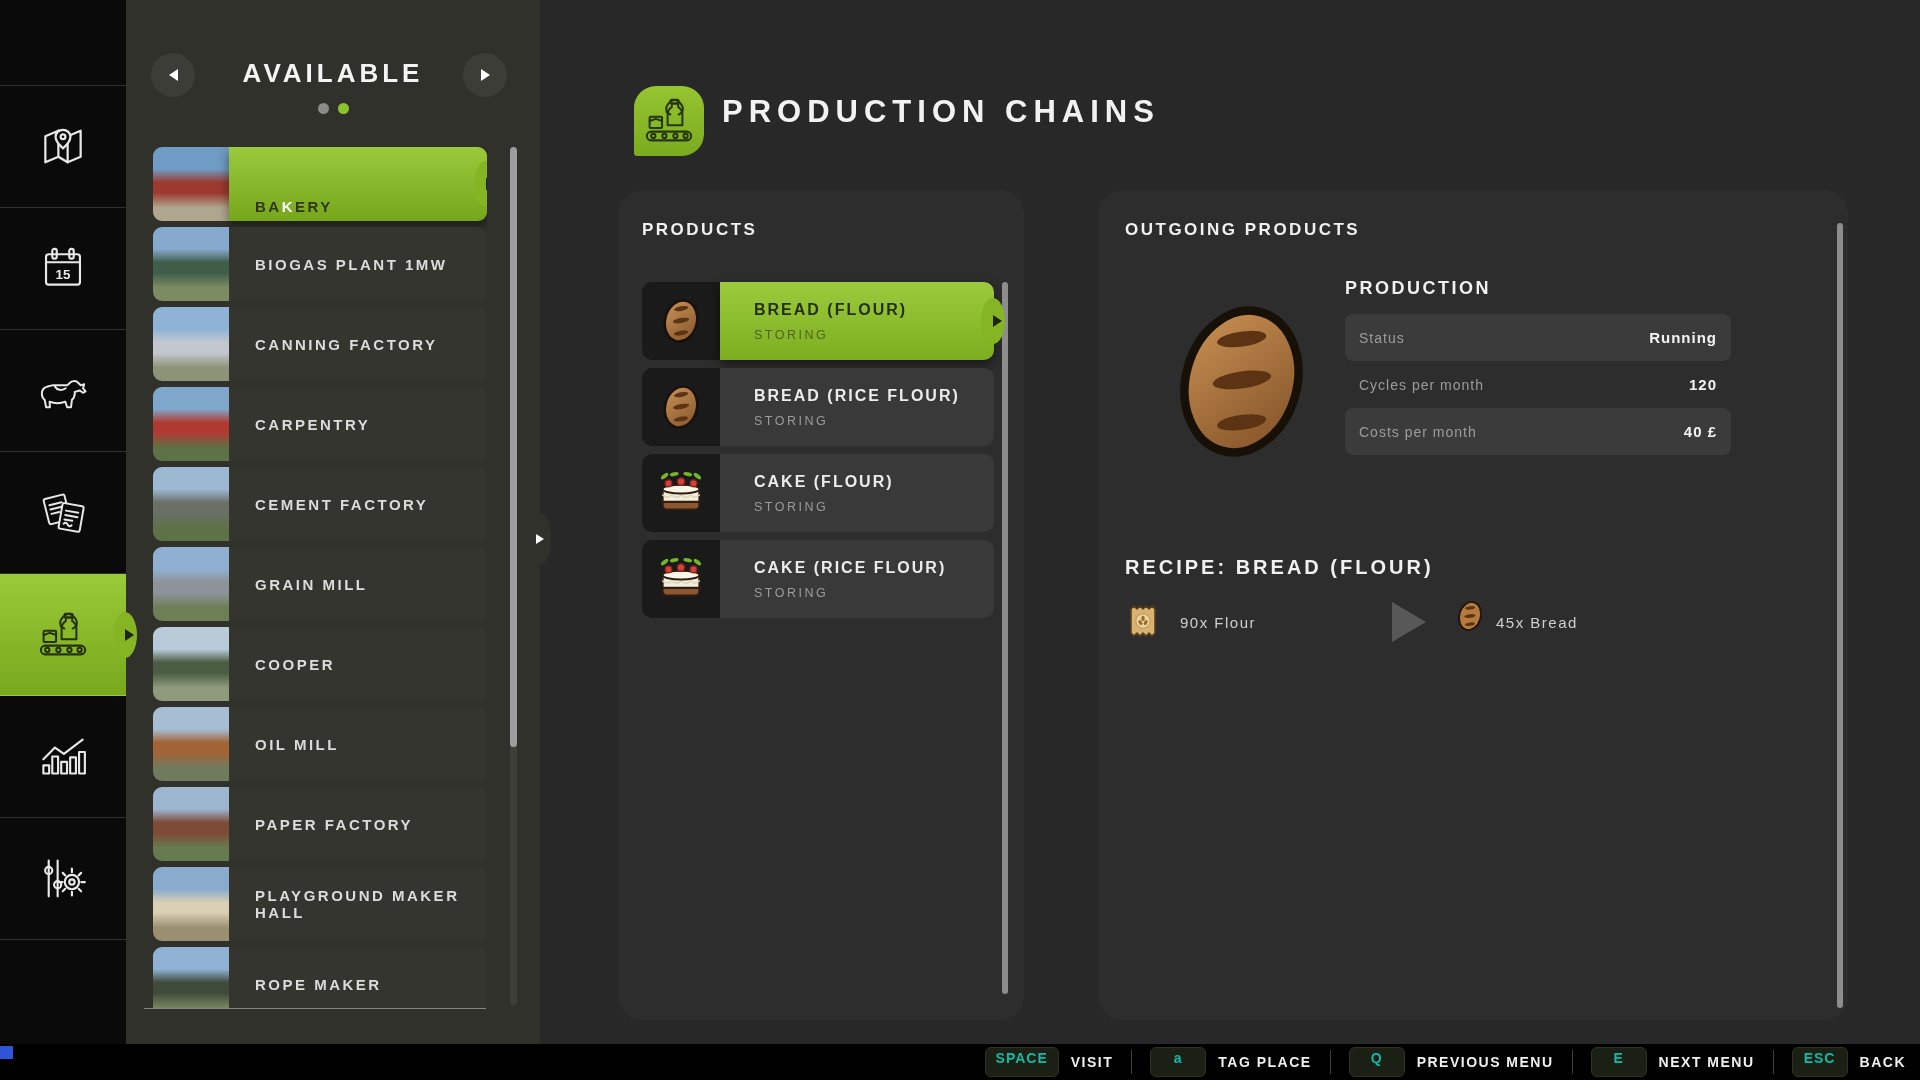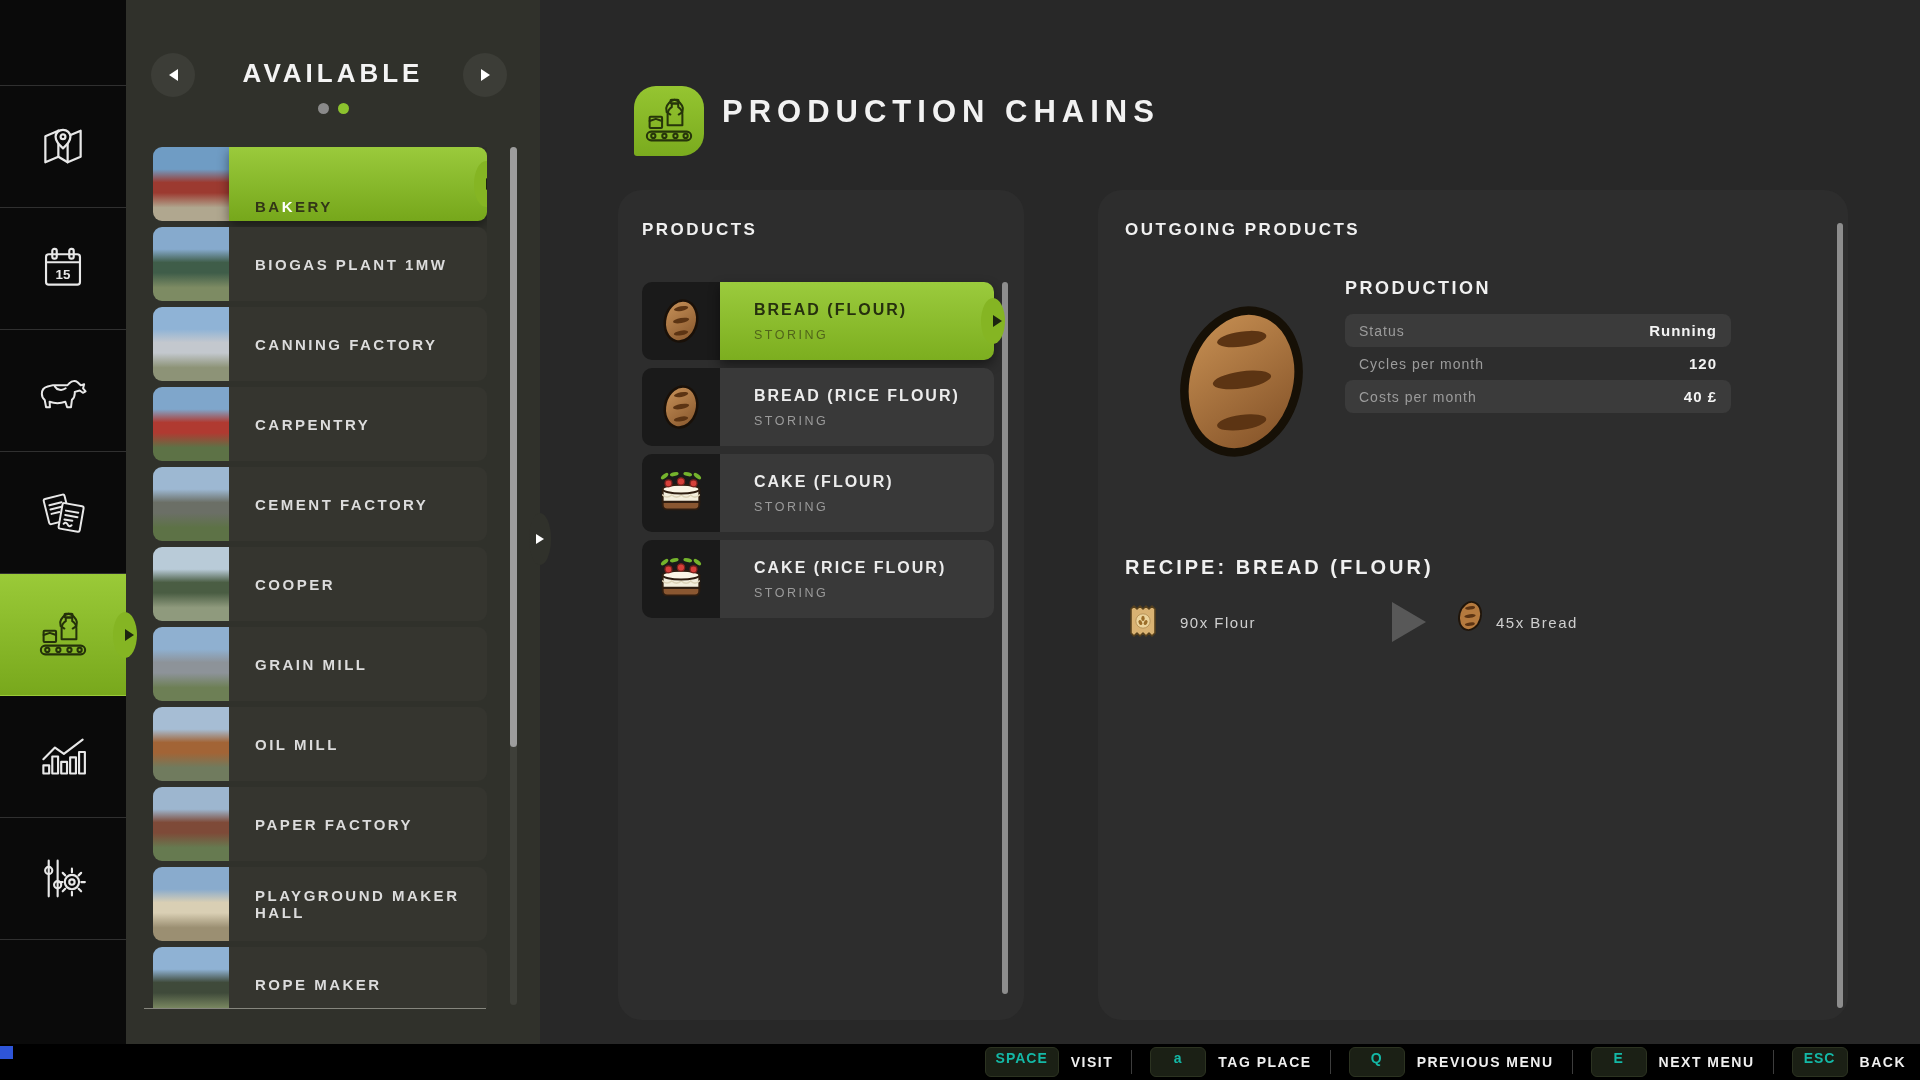--- a/index.html
+++ b/index.html
@@ -75,21 +75,21 @@
   .p-item.selected .p-label{color:#26300e;}
   .p-item.selected .p-status{color:#50641a;}
   .p-scroll{position:absolute;right:16px;top:92px;width:6px;height:712px;background:#8d8d8d;border-radius:3px;}
 
   .outgoing{left:1098px;top:190px;width:750px;height:830px;}
   .outgoing .panel-title{left:27px;top:30px;}
   .big-bread{position:absolute;left:52px;top:100px;width:183px;height:183px;}
   .prod-title{position:absolute;left:247px;top:88px;margin:0;font-size:18px;font-weight:bold;
               letter-spacing:2.5px;color:#f0f0f0;}
   .t-table{position:absolute;left:247px;top:124px;width:386px;}
-  .t-row{display:flex;align-items:center;justify-content:space-between;height:33px;padding:0 14px;border-radius:8px;}
+  .t-row{display:flex;align-items:center;justify-content:space-between;height:33px;padding:7px 14px;border-radius:8px;}
   .t-row.shaded{background:#3b3b3b;}
   .t-label{font-size:14px;letter-spacing:1px;color:#9c9c9c;}
   .t-value{font-size:15px;font-weight:bold;letter-spacing:1px;color:#f3f3f3;}
   .recipe-title{position:absolute;left:27px;top:366px;margin:0;font-size:20px;font-weight:bold;
                 letter-spacing:3px;color:#f0f0f0;}
   .recipe-row{position:absolute;left:0;top:404px;width:100%;height:60px;}
   .r-flour{position:absolute;left:30px;top:8px;}
   .r-in{position:absolute;left:82px;top:20px;font-size:15px;letter-spacing:1.5px;color:#cfcfcf;}
   .r-arrow{position:absolute;left:292px;top:6px;}
   .r-bread{position:absolute;left:352px;top:2px;}
@@ -244,29 +244,29 @@
             <span class="b-label">CARPENTRY</span>
           </div>
         </div>
         <div class="b-item">
           <div class="b-thumb" style="background: linear-gradient(rgb(157, 184, 210) 0%, rgb(157, 184, 210) 30%, rgb(107, 111, 102) 48%, rgb(107, 111, 102) 62%, rgb(93, 114, 70) 82%, rgb(93, 114, 70) 100%);"></div>
           <div class="b-body">
             <span class="b-label">CEMENT FACTORY</span>
           </div>
         </div>
         <div class="b-item">
+          <div class="b-thumb" style="background: linear-gradient(rgb(143, 176, 208) 0%, rgb(143, 176, 208) 30%, rgb(141, 147, 153) 48%, rgb(141, 147, 153) 62%, rgb(109, 127, 85) 82%, rgb(109, 127, 85) 100%);"></div>
+          <div class="b-body">
+            <span class="b-label">GRAIN MILL</span>
+          </div>
+        </div>
+        <div class="b-item">
           <div class="b-thumb" style="background: linear-gradient(rgb(185, 203, 216) 0%, rgb(185, 203, 216) 30%, rgb(74, 93, 67) 48%, rgb(74, 93, 67) 62%, rgb(143, 154, 125) 82%, rgb(143, 154, 125) 100%);"></div>
           <div class="b-body">
             <span class="b-label">COOPER</span>
-          </div>
-        </div>
-        <div class="b-item">
-          <div class="b-thumb" style="background: linear-gradient(rgb(143, 176, 208) 0%, rgb(143, 176, 208) 30%, rgb(141, 147, 153) 48%, rgb(141, 147, 153) 62%, rgb(109, 127, 85) 82%, rgb(109, 127, 85) 100%);"></div>
-          <div class="b-body">
-            <span class="b-label">GRAIN MILL</span>
           </div>
         </div>
         <div class="b-item">
           <div class="b-thumb" style="background: linear-gradient(rgb(166, 189, 212) 0%, rgb(166, 189, 212) 30%, rgb(162, 100, 54) 48%, rgb(162, 100, 54) 62%, rgb(112, 123, 94) 82%, rgb(112, 123, 94) 100%);"></div>
           <div class="b-body">
             <span class="b-label">OIL MILL</span>
           </div>
         </div>
         <div class="b-item">
           <div class="b-thumb" style="background: linear-gradient(rgb(157, 182, 207) 0%, rgb(157, 182, 207) 30%, rgb(126, 74, 56) 48%, rgb(126, 74, 56) 62%, rgb(102, 122, 80) 82%, rgb(102, 122, 80) 100%);"></div>

